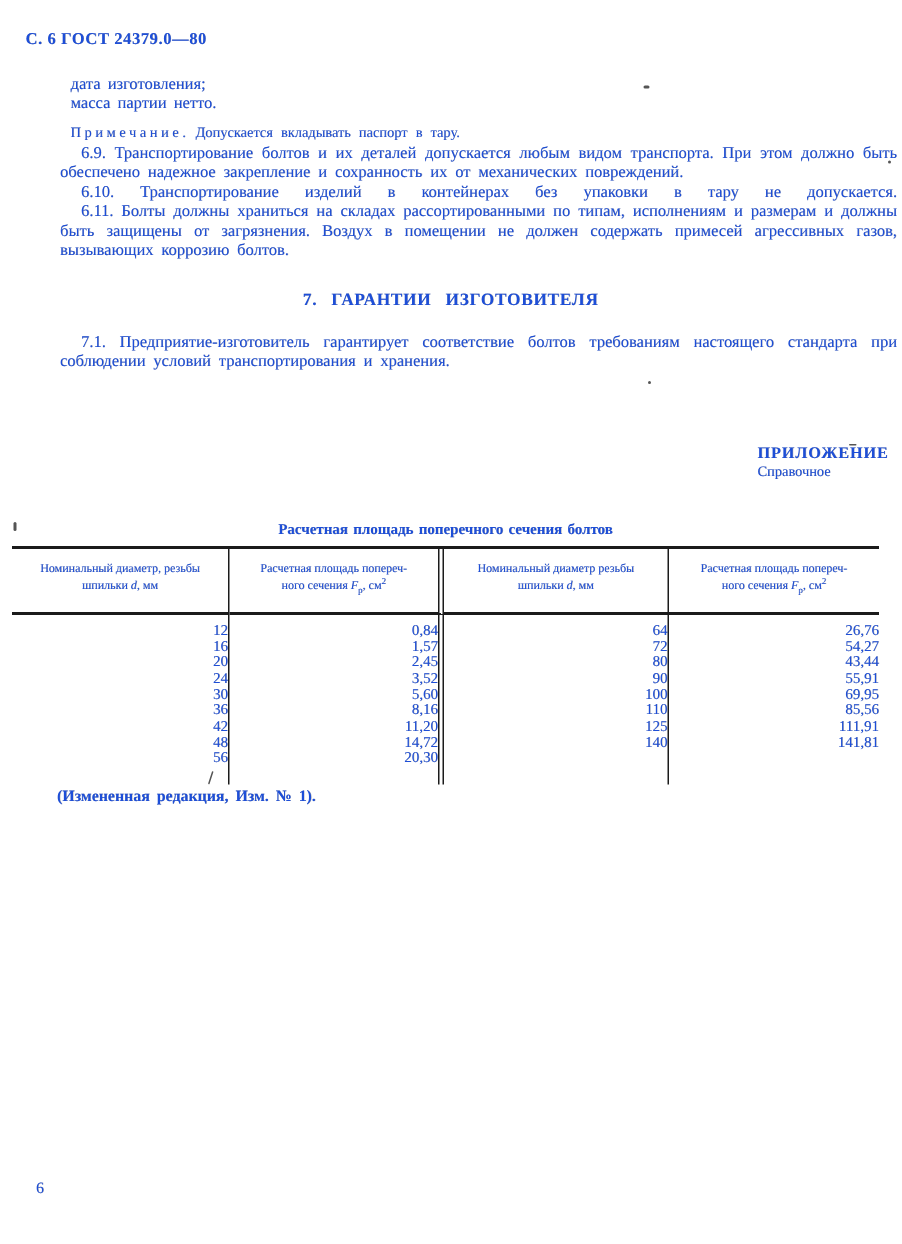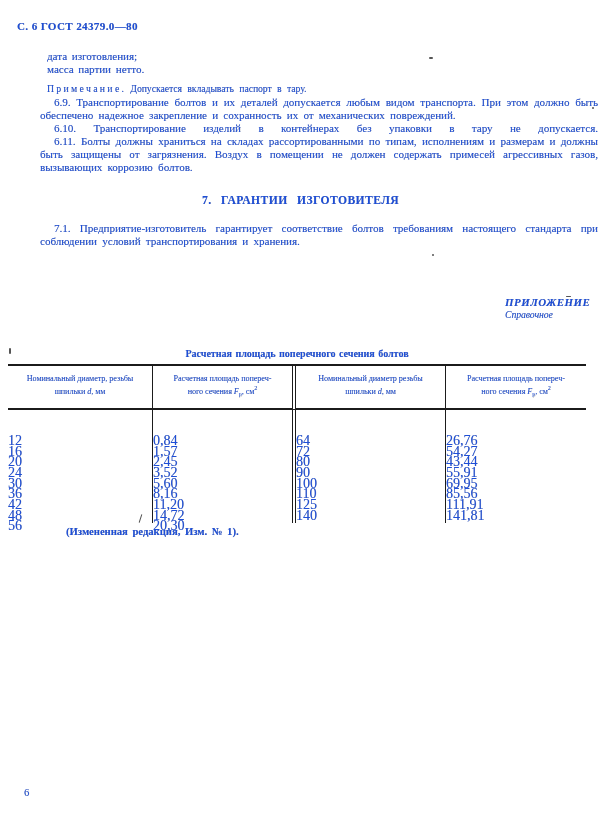--- a/index.html
+++ b/index.html
@@ -28,21 +28,21 @@
   }
   .force-just { text-align-last:justify; }
 
   .section-heading {
     left:0; top:194px; width:601px; text-align:center;
     font-size:11.5px; font-weight:bold; letter-spacing:0.5px; word-spacing:6px;
   }
 
   .s7-block { left:40px; top:222px; width:558px; }
 
-  .appendix { left:505px; top:296px; font-style:italic; line-height:12.5px; }
+  .appendix { left:505px; top:296px; line-height:12.5px; }
   .appendix-title { font-size:10.8px; font-weight:bold; letter-spacing:0.6px; }
   .appendix-subtitle { font-size:9.6px; }
 
   .table-title {
     left:8px; top:348px; width:578px; text-align:center;
     font-size:10px; font-weight:bold; word-spacing:1px;
   }
 
   .ref-table {
     left:8px; top:364px; width:578px;
@@ -55,31 +55,31 @@
     border-bottom:2px solid #1b1b1b;
     height:44px;
     display:flex; flex-direction:column; justify-content:center;
     text-align:center;
     font-size:8px; line-height:9.8px;
     padding:2px 8px;
   }
   .ref-table .dcell {
     box-sizing:border-box;
     height:113px;
-    padding-top:26px;
-    text-align:left;
-    font-size:14px; line-height:10.65px;
+    padding-top:6px;
+    text-align:right;
+    font-size:10px; line-height:10.65px;
   }
   .v1 { border-right:1.2px solid #1b1b1b; }
   .v2 { border-right:4px double #1b1b1b; }
   .sym { font-style:italic; }
   sub { font-size:6px; }
   sup { font-size:6px; }
 
-  .amendment { left:38px; top:526px; font-size:10.6px; font-weight:bold; word-spacing:2px;margin-left:28px; }
+  .amendment { left:38px; top:526px; font-size:10.6px; font-weight:bold; word-spacing:2px; }
 
   .page-number { left:24px; top:787px; font-size:10.5px; }
 
   .speck { position:absolute; background:#555; border-radius:1px; }
   .sp1 { left:429px; top:57px; width:4px; height:1.5px; }
   .sp2 { left:592px; top:107px; width:2px; height:2px; }
   .sp3 { left:9px; top:348px; width:1.5px; height:6px; }
   .sp4 { left:140px; top:514px; width:1.2px; height:9px; transform:rotate(18deg); }
   .sp5 { left:566px; top:296px; width:5px; height:1.2px; }
   .sp6 { left:432px; top:254px; width:2px; height:2px; }

